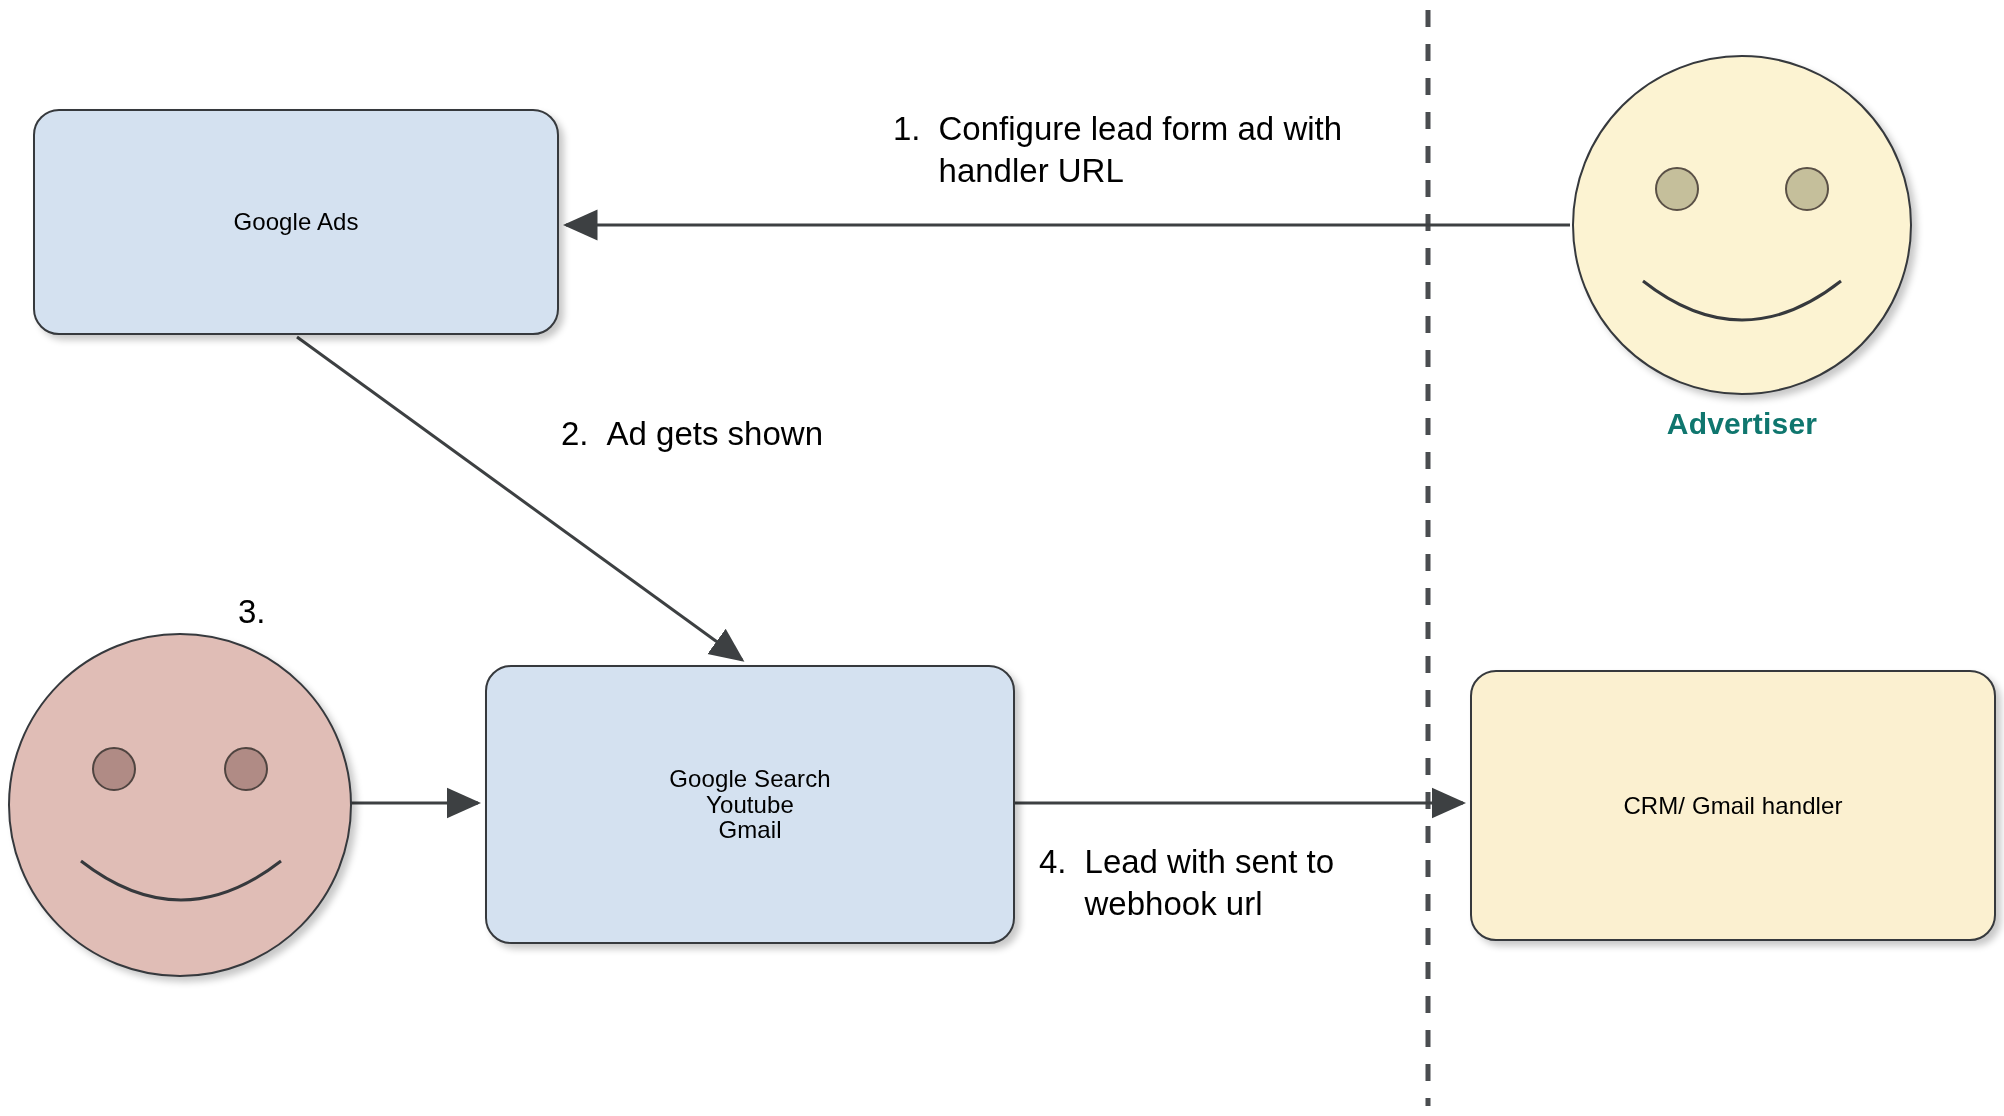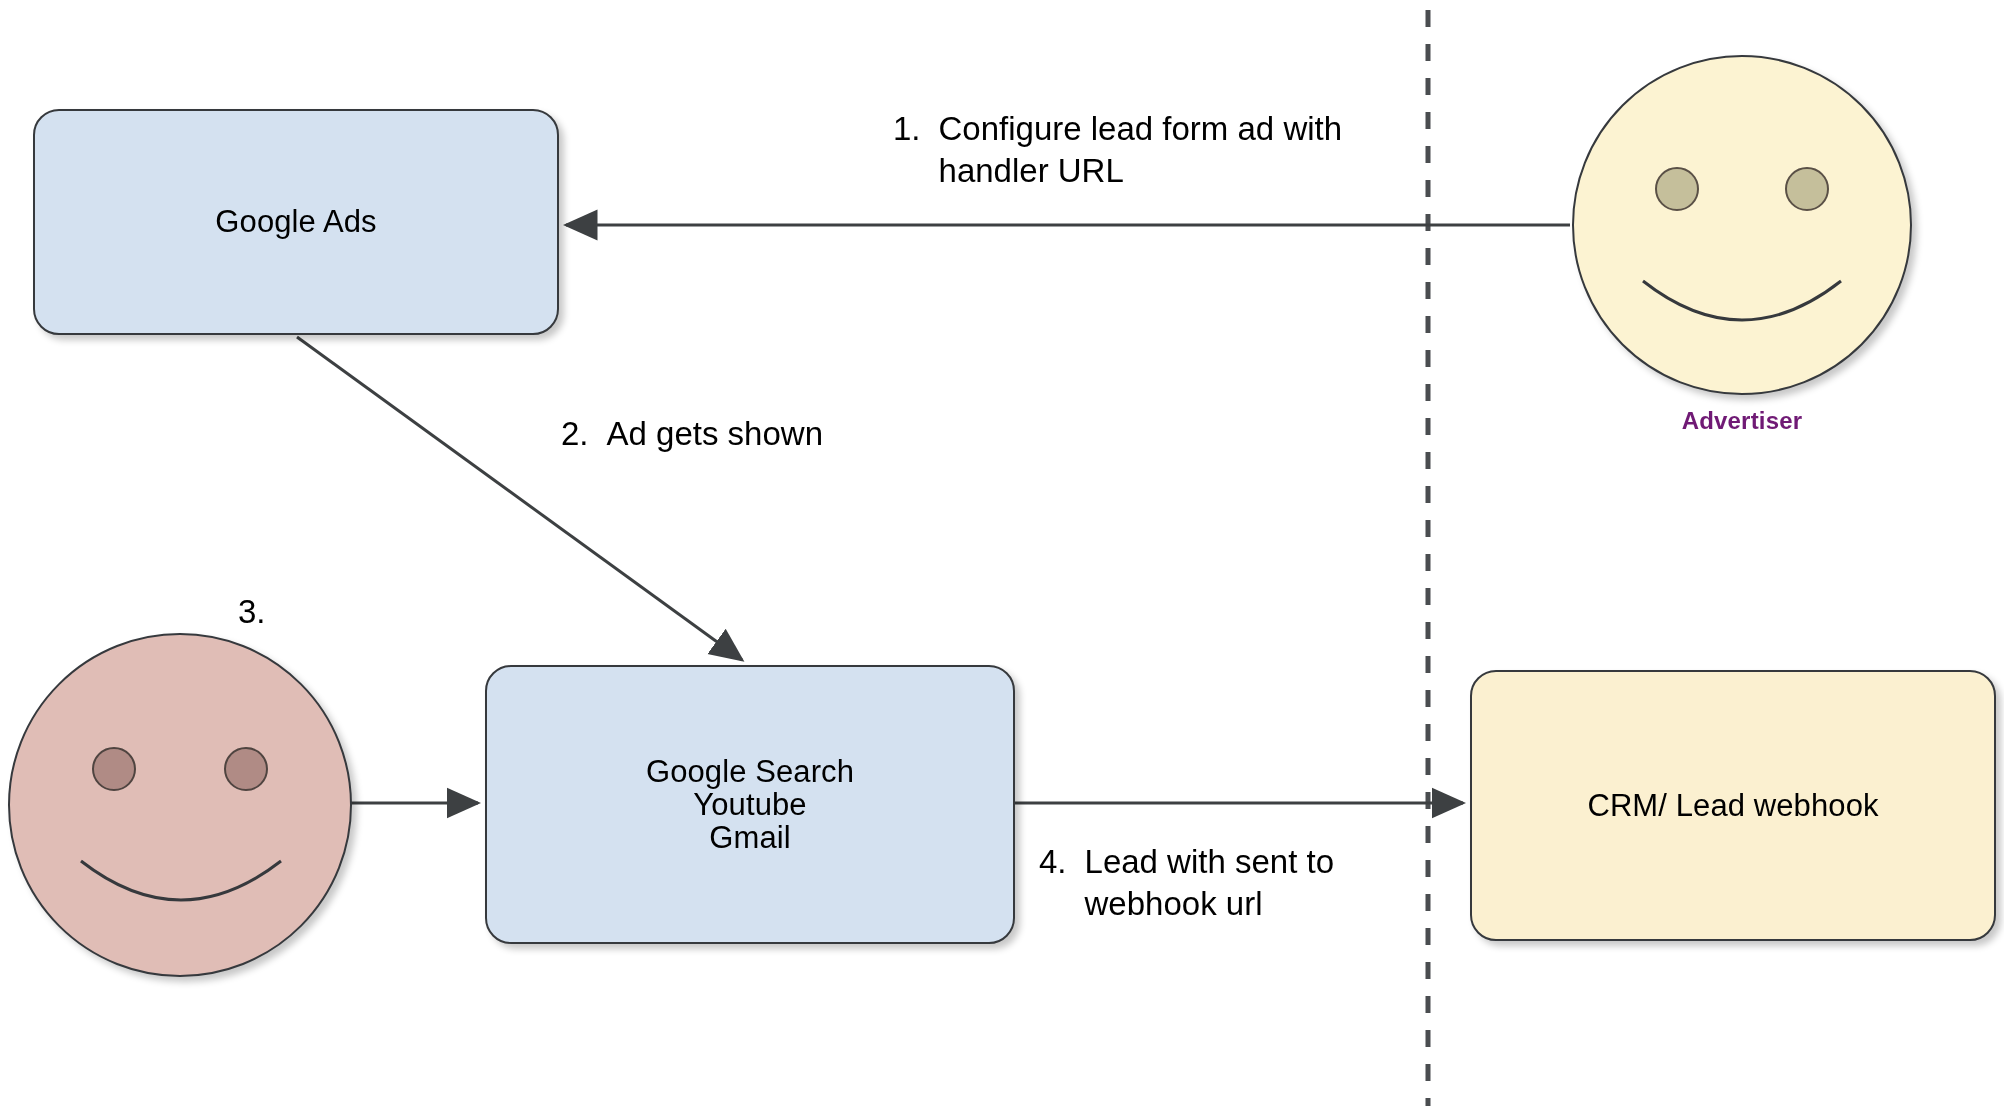--- a/index.html
+++ b/index.html
@@ -34,21 +34,21 @@
     border-radius: 26px;
     display: flex;
     align-items: center;
     justify-content: center;
     text-align: center;
     color: #000000;
     box-shadow: 5px 5px 7px rgba(0,0,0,0.22);
     z-index: 3;
   }
   .node-box .box-label {
-    font-size: 31px;
+    font-size: 24px;
     line-height: 1.07;
     letter-spacing: 0.1px;
     white-space: pre-line;
   }
   #box-google-ads {
     left: 33px;
     top: 109px;
     width: 526px;
     height: 226px;
     background: #d4e1f0;
@@ -88,23 +88,23 @@
     border: 2px solid #5a5046;
     box-sizing: border-box;
   }
   .actor-mouth {
     position: absolute;
   }
   .actor-caption {
     position: absolute;
     width: 100%;
     text-align: center;
-    font-size: 24px;
+    font-size: 30px;
     font-weight: bold;
-    color: #701a75;
+    color: #0f766e;
     letter-spacing: 0.2px;
   }
 
   #actor-advertiser {
     left: 1572px;
     top: 55px;
     width: 340px;
     height: 340px;
   }
   #actor-advertiser .actor-face {
@@ -196,21 +196,21 @@
     <span class="box-label">Google Ads</span>
   </div>
 
   <div class="node-box" id="box-google-surfaces">
     <span class="box-label">Google Search
 Youtube
 Gmail</span>
   </div>
 
   <div class="node-box" id="box-crm">
-    <span class="box-label">CRM/ Lead webhook</span>
+    <span class="box-label">CRM/ Gmail handler</span>
   </div>
 
   <div class="actor" id="actor-advertiser">
     <div class="actor-face"></div>
     <div class="actor-eye eye-left"></div>
     <div class="actor-eye eye-right"></div>
     <svg class="actor-mouth" width="204" height="70" viewBox="0 0 204 70">
       <path d="M 3 4 Q 102 82 201 4" fill="none" stroke="#36393d" stroke-width="3"></path>
     </svg>
     <div class="actor-caption">Advertiser</div>

